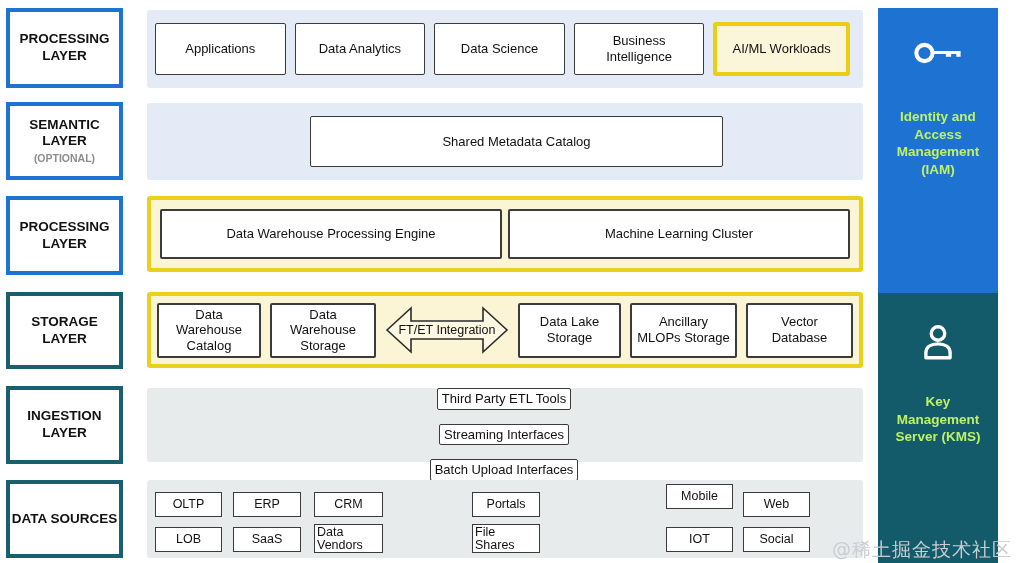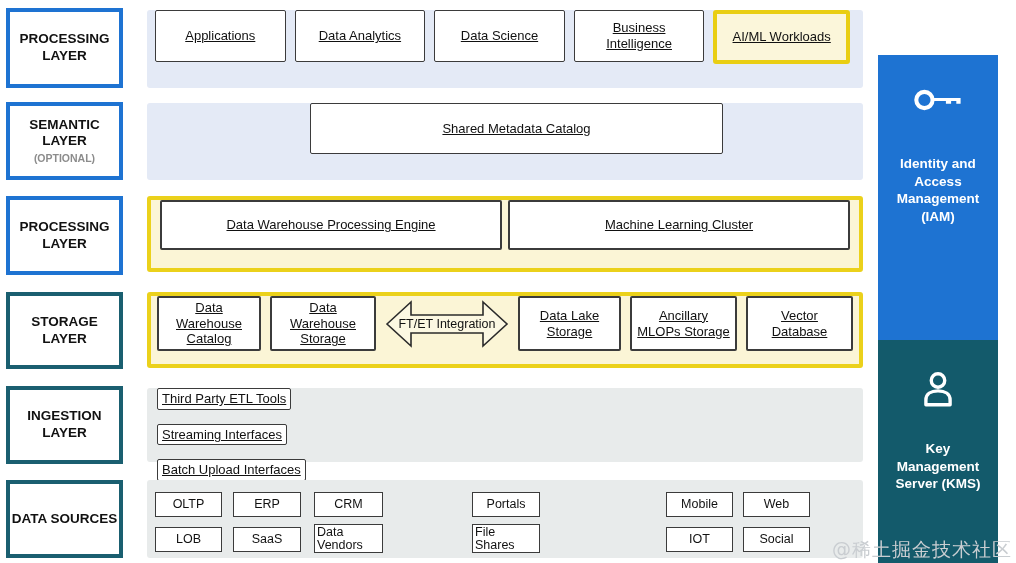--- a/index.html
+++ b/index.html
@@ -17,21 +17,21 @@
   }
   .layer-box.teal { border-color:#1A5F70; }
   .layer-sublabel { font-size:10.5px; color:#8C8C8C; font-weight:600; margin-top:2px; }
 
   
   .band { position:absolute; left:147px; width:716px; box-sizing:border-box; border-radius:3px; }
   .band.blue-bg { background:#E4EAF6; }
   .band.gray-bg { background:#E8EBEB; }
   .band.yellow  { background:#FBF5D6; border:4px solid #EBD11B; }
 
-  .row-flex { display:flex; align-items:flex-start; height:100%; box-sizing:border-box;text-decoration:underline; }
+  .row-flex { display:flex; align-items:center; height:100%; box-sizing:border-box; }
 
   
   .wbox {
     background:#fff; border:1.6px solid #3B3B3B; border-radius:2px; box-sizing:border-box;
     display:flex; align-items:center; justify-content:center;
     text-align:center; font-size:13px; line-height:1.2; color:#111; padding:2px 4px;
   }
   .wbox.yellow-hl { border:4px solid #E9CE13; background:#FBF6DA; border-radius:3px; }
 
   
@@ -45,21 +45,21 @@
   
   .sbox {
     position:absolute; background:#fff; border:1.6px solid #3B3B3B; box-sizing:border-box;
     display:flex; align-items:center; justify-content:center;
     text-align:left; font-size:12.5px; line-height:1.02; padding:1px 2px;
   }
 
   
   .side-panel {
     position:absolute; left:878px; width:120px; height:337px;
-    color:#ffffff; text-align:center;margin-top:47px;
+    color:#bef264; text-align:center;
   }
   .side-panel.iam { background:#1E73D2; top:8px; }
   .side-panel.kms { background:#135A6B; top:293px; }
   .panel-icon { position:absolute; top:30px; left:0; right:0; display:flex; justify-content:center; }
   .panel-label {
     position:absolute; top:100px; left:10px; right:10px;
     font-weight:bold; font-size:13.5px; line-height:1.3;
   }
 
   .watermark {
@@ -138,21 +138,21 @@
       <div class="wbox" style="flex:1;height:50px;">Streaming Interfaces</div>
       <div class="wbox" style="flex:1;height:56px;">Batch Upload Interfaces</div>
     </div>
   </div>
 
   <div class="band gray-bg" style="top:480px;height:78px;">
     <div class="sbox" style="left:8px;top:12px;width:67px;height:25px;">OLTP</div>
     <div class="sbox" style="left:86px;top:12px;width:68px;height:25px;">ERP</div>
     <div class="sbox" style="left:167px;top:12px;width:69px;height:25px;">CRM</div>
     <div class="sbox" style="left:325px;top:12px;width:68px;height:25px;">Portals</div>
-    <div class="sbox" style="left:519px;top:12px;width:67px;height:25px;">Mobile</div>
+    <div class="sbox" style="left:519px;top:4px;width:67px;height:25px;">Mobile</div>
     <div class="sbox" style="left:596px;top:12px;width:67px;height:25px;">Web</div>
 
     <div class="sbox" style="left:8px;top:47px;width:67px;height:25px;">LOB</div>
     <div class="sbox" style="left:86px;top:47px;width:68px;height:25px;">SaaS</div>
     <div class="sbox" style="left:167px;top:44px;width:69px;height:29px;">Data Vendors</div>
     <div class="sbox" style="left:325px;top:44px;width:68px;height:29px;">File Shares</div>
     <div class="sbox" style="left:519px;top:47px;width:67px;height:25px;">IOT</div>
     <div class="sbox" style="left:596px;top:47px;width:67px;height:25px;">Social</div>
   </div>
 

